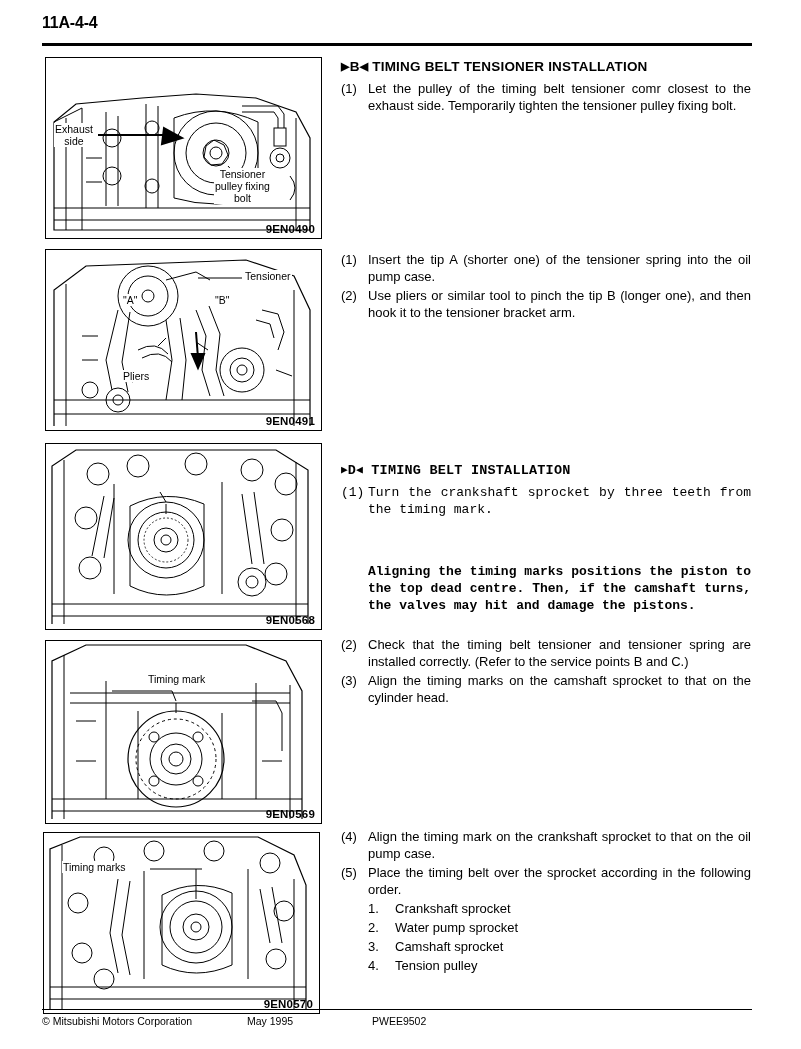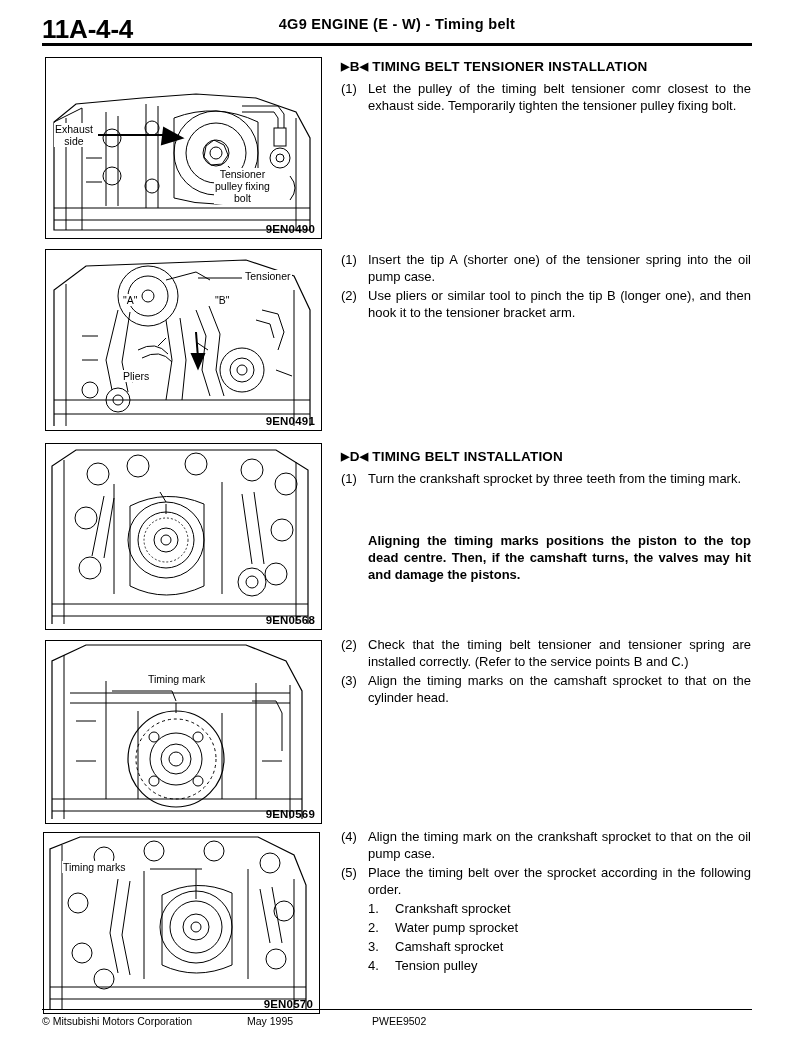--- a/index.html
+++ b/index.html
@@ -28,21 +28,21 @@
     position: absolute;
     left: 42px;
     top: 14px;
     width: 710px;
     height: 30px;
   }
   .page-number {
     position: absolute;
     left: 0;
     top: 0;
-    font-size: 26px;
+    font-size: 16px;
     font-weight: bold;
     letter-spacing: -0.2px;
   }
   .header-title {
     position: absolute;
     left: 0;
     top: 2px;
     width: 710px;
     text-align: center;
     font-size: 14.5px;
@@ -149,21 +149,20 @@
   .footer .date { position: absolute; left: 205px; top: 3px; }
   .footer .docid { position: absolute; left: 330px; top: 3px; font-size: 10.5px; }
 </style>
 </head>
 <body>
 
 <div class="page">
 
   <div class="header">
     <div class="page-number">11A-4-4</div>
-    <div class="header-title">4G9 ENGINE (E - W)  -  Timing belt</div>
   </div>
   <div class="header-rule"></div>
 
   <div class="fig" style="left:45px; top:57px; width:275px; height:180px;text-align:center;">
     <svg width="275" height="180" viewBox="0 0 275 180">
       <g fill="none" stroke="#000" stroke-width="1">
         <path d="M8 172 L8 64 L30 46 L96 40 L150 36 L210 40 L250 54 L264 80 L264 172 Z" stroke-width="1.2"></path>
         <path d="M20 60 L20 172"></path>
         <path d="M36 50 L36 172"></path>
         <path d="M250 60 L250 172"></path>
@@ -401,21 +400,21 @@
     <div class="item">
       <div class="num">(1)</div>
       <div class="body">Insert the tip A (shorter one) of the tensioner spring into the oil pump case.</div>
     </div>
     <div class="item">
       <div class="num">(2)</div>
       <div class="body">Use pliers or similar tool to pinch the tip B (longer one), and then hook it to the tensioner bracket arm.</div>
     </div>
   </div>
 
-  <div class="textblock" style="left:341px; top:448px; width:410px;">
+  <div class="textblock" style="left:341px; top:462px; width:410px;font-family:Liberation Mono, monospace;">
     <div class="svc-head">
       <span class="tri">▶</span><span class="mark">D</span><span class="tri">◀</span>&nbsp;<span>TIMING BELT INSTALLATION</span>
     </div>
     <div class="item">
       <div class="num">(1)</div>
       <div class="body">Turn the crankshaft sprocket by three teeth from the timing mark.</div>
     </div>
     <div class="caution-body" style="margin-left:27px;">Aligning the timing marks positions the piston to the top dead centre. Then, if the camshaft turns, the valves may  hit  and  damage  the  pistons.</div>
   </div>
 

